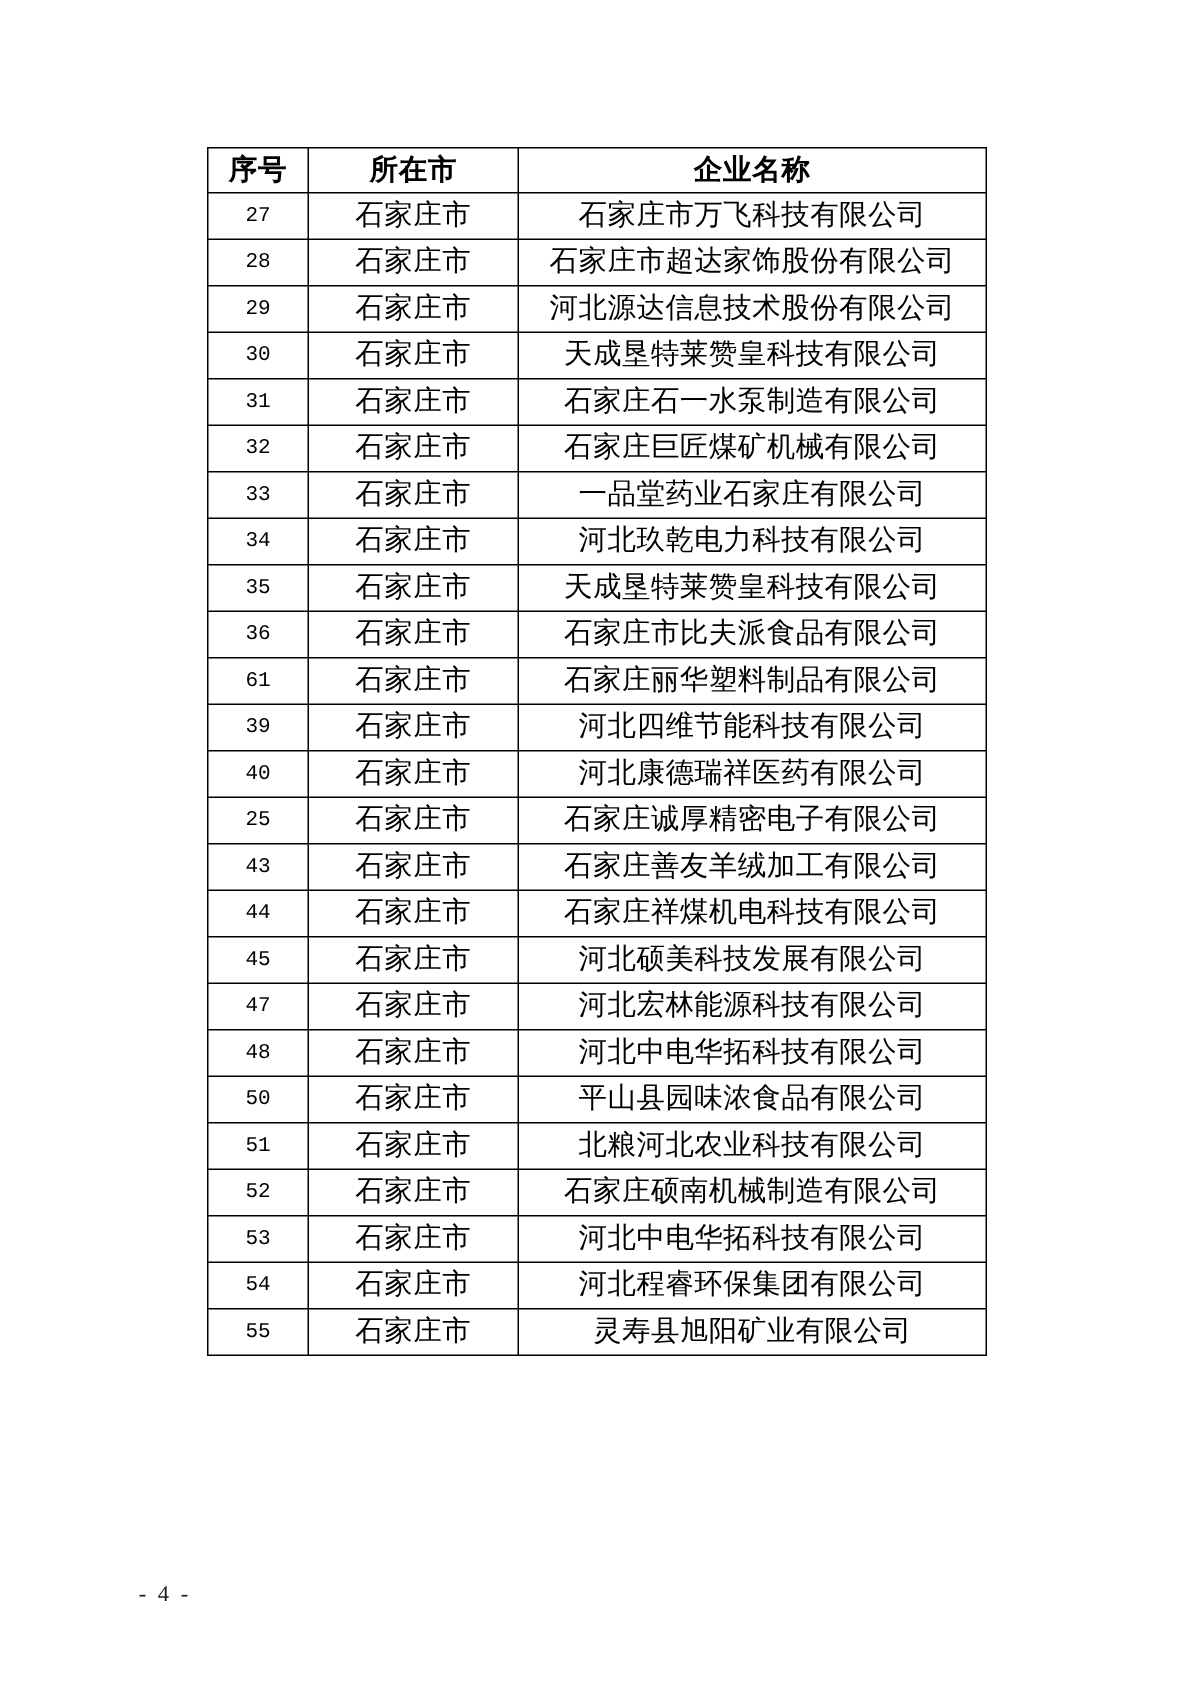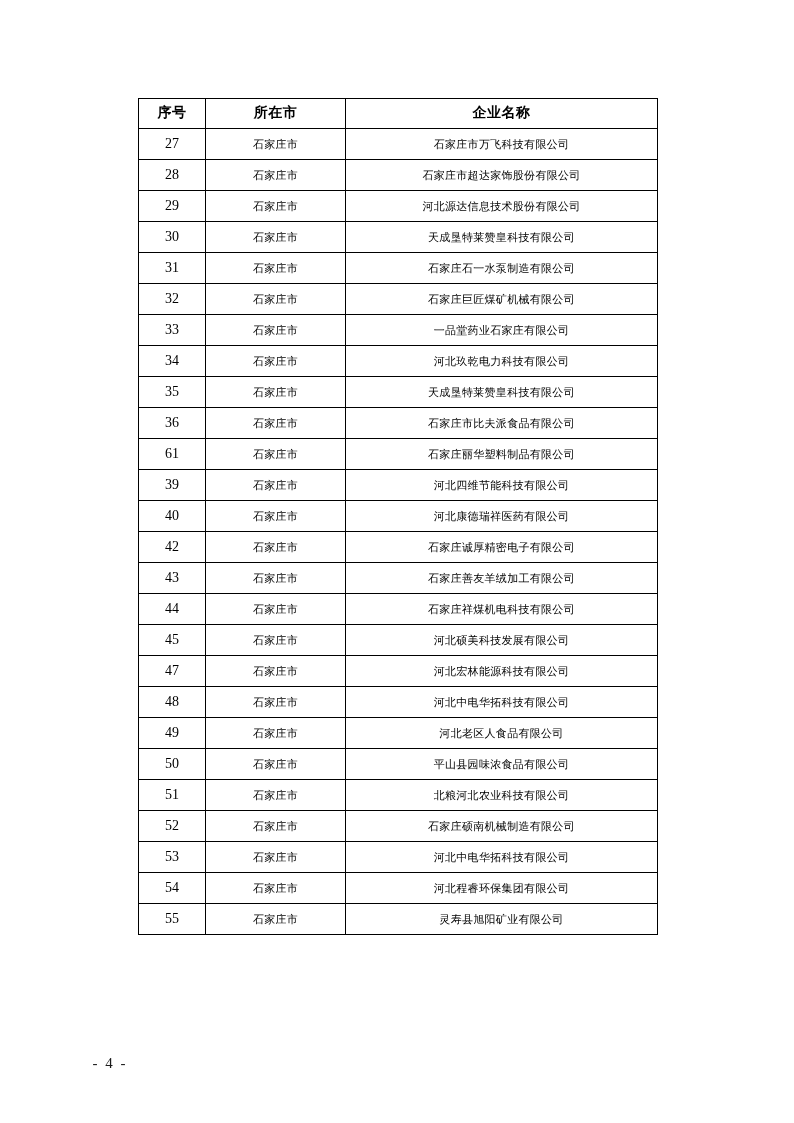--- a/index.html
+++ b/index.html
@@ -48,35 +48,34 @@
     padding: 0;
     height: 30px;
     line-height: 30px;
     font-size: 14.5px;
     white-space: nowrap;
     overflow: hidden;
   }
 
   table.list thead th {
     font-weight: bold;
-    font-size: 14px;
+    font-size: 19px;
     height: 29px;
     line-height: 29px;
     letter-spacing: 0.5px;
-    font-family: Liberation Mono, monospace;
   }
 
   table.list tbody td.seq {
     font-size: 14px;
-    font-family: Liberation Serif, serif;
+    font-family: Liberation Mono, monospace;
   }
 
   table.list tbody td.city,
   table.list tbody td.name {
-    font-size: 11px;
+    font-size: 19px;
     letter-spacing: 0.3px;
   }
 
   .page-footer {
     position: absolute;
     left: 0;
     top: 1055px;
     width: 220px;
     text-align: center;
     font-size: 15px;
@@ -163,21 +162,21 @@
             <td class="seq">39</td>
             <td class="city">石家庄市</td>
             <td class="name">河北四维节能科技有限公司</td>
           </tr>
           <tr>
             <td class="seq">40</td>
             <td class="city">石家庄市</td>
             <td class="name">河北康德瑞祥医药有限公司</td>
           </tr>
           <tr>
-            <td class="seq">42</td>
+            <td class="seq">25</td>
             <td class="city">石家庄市</td>
             <td class="name">石家庄诚厚精密电子有限公司</td>
           </tr>
           <tr>
             <td class="seq">43</td>
             <td class="city">石家庄市</td>
             <td class="name">石家庄善友羊绒加工有限公司</td>
           </tr>
           <tr>
             <td class="seq">44</td>
@@ -191,25 +190,20 @@
           </tr>
           <tr>
             <td class="seq">47</td>
             <td class="city">石家庄市</td>
             <td class="name">河北宏林能源科技有限公司</td>
           </tr>
           <tr>
             <td class="seq">48</td>
             <td class="city">石家庄市</td>
             <td class="name">河北中电华拓科技有限公司</td>
-          </tr>
-          <tr>
-            <td class="seq">49</td>
-            <td class="city">石家庄市</td>
-            <td class="name">河北老区人食品有限公司</td>
           </tr>
           <tr>
             <td class="seq">50</td>
             <td class="city">石家庄市</td>
             <td class="name">平山县园味浓食品有限公司</td>
           </tr>
           <tr>
             <td class="seq">51</td>
             <td class="city">石家庄市</td>
             <td class="name">北粮河北农业科技有限公司</td>

